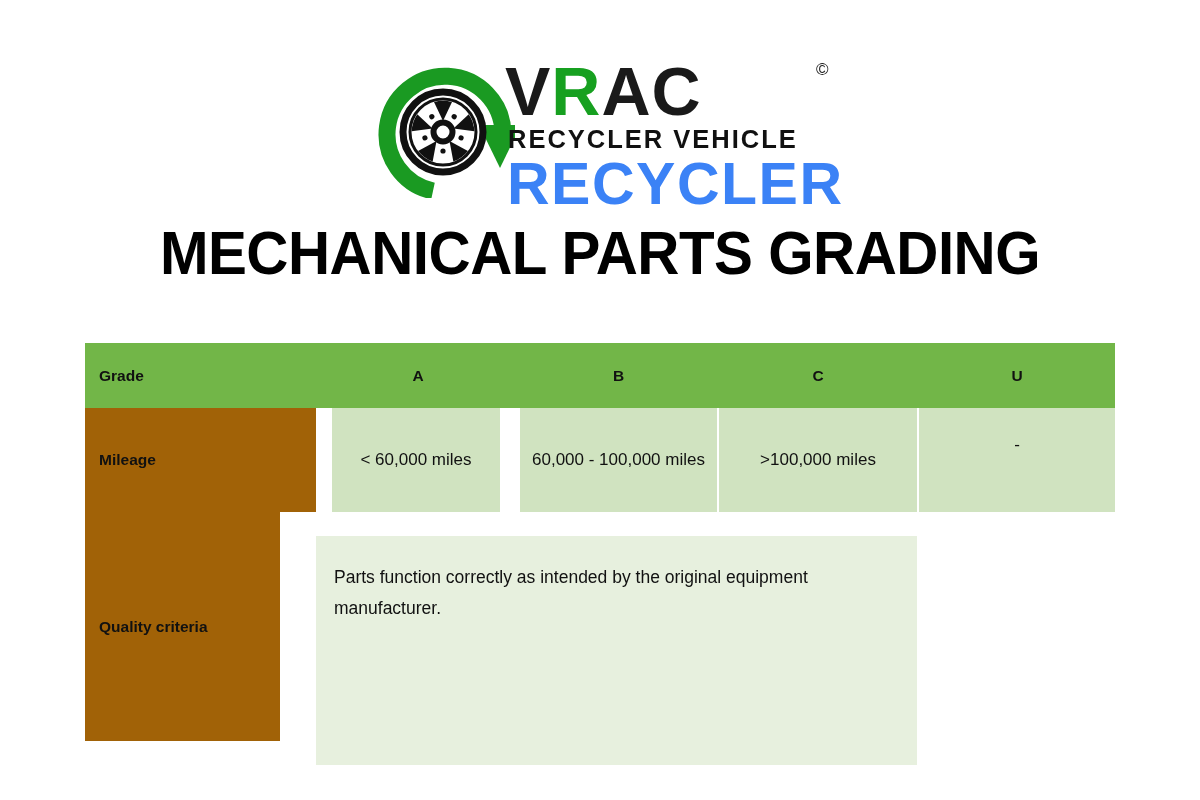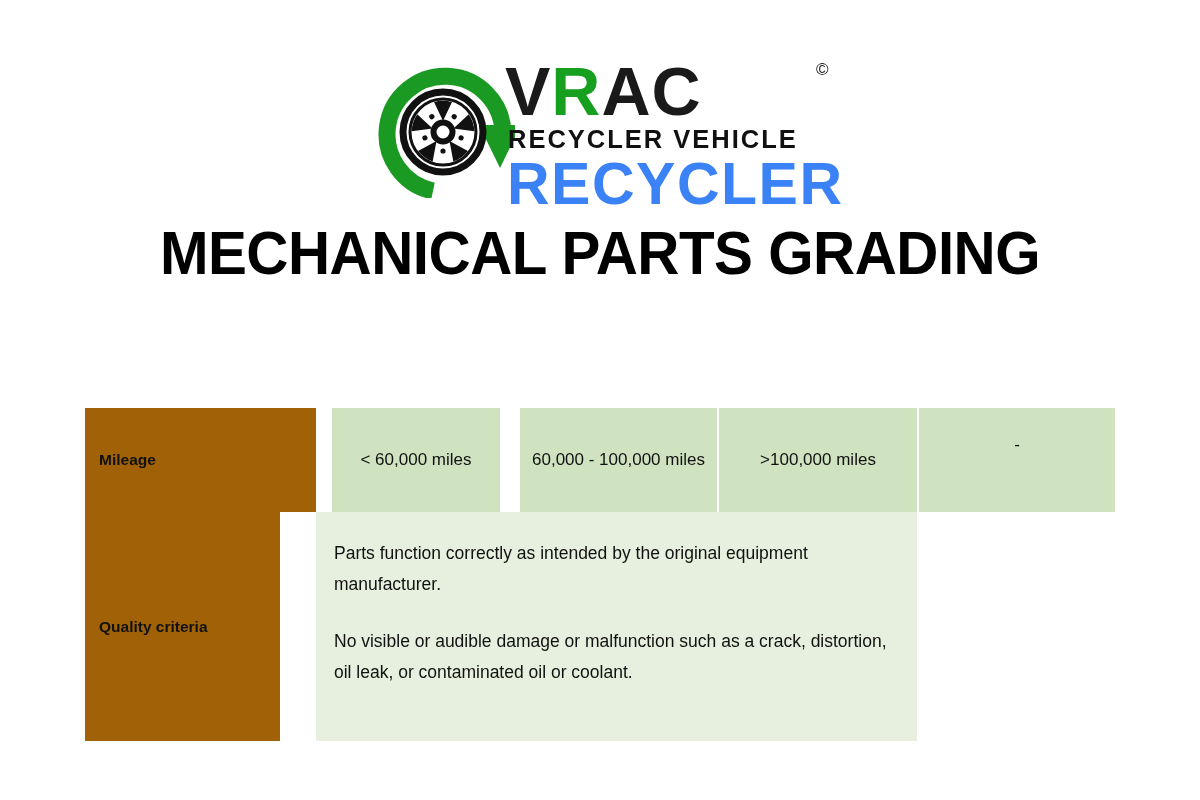--- a/index.html
+++ b/index.html
@@ -138,20 +138,21 @@
     font-size: 17px;
     line-height: 1.55;
     padding: 0 10px;
   }
   .cell-quality {
     background: #e7f0de;
     font-size: 17.5px;
     line-height: 1.78;
     align-items: flex-start;
     padding: 26px 18px 0 18px;
+    margin-top: 24px;
   }
   .cell-quality p { margin: 0 0 26px 0; }
   .cell-quality p:last-child { margin-bottom: 0; }
   .cell-quality.narrow {
     font-size: 17.5px;
     line-height: 1.78;
     padding-top: 22px;
   }
 
   
@@ -225,32 +226,39 @@
     <div class="wm-copy">©</div>
     <div class="wm-certified">RECYCLER VEHICLE</div>
     <div class="wm-recycler">RECYCLER</div>
   </div>
 </div>
 
 <div id="page-title">MECHANICAL PARTS GRADING</div>
 
 <div id="grading-table">
 
+  <div class="row" id="row-header">
+    <div class="cell cell-head head-full"></div>
+    <div class="head-label">Grade</div>
+    <div class="head-a">A</div>
+    <div class="head-b">B</div>
+    <div class="head-c">C</div>
+    <div class="head-u">U</div>
+  </div>
 
   <div class="row" id="row-mileage">
     <div class="cell cell-rowlabel col-label">Mileage</div>
     <div class="cell cell-mileage col-a">&lt; 60,000 miles</div>
     <div class="cell cell-mileage col-b">60,000 - 100,000 miles</div>
     <div class="cell cell-mileage col-c">&gt;100,000 miles</div>
     <div class="cell cell-mileage col-u u-dash" style="justify-content:center;">-</div>
   </div>
 
   <div class="row" id="row-quality">
     <div class="cell cell-rowlabel col-label-q">Quality criteria</div>
     <div class="cell cell-quality col-abc">
       <div style="width:100%">
         <p>Parts function correctly as intended by the original equipment manufacturer.</p>
-        <p>No visible or audible damage or malfunction such as a crack, distortion, oil leak, or contaminated oil or coolant.</p>
       </div>
     </div>
   </div>
 
 </div>
 
 </body></html>

